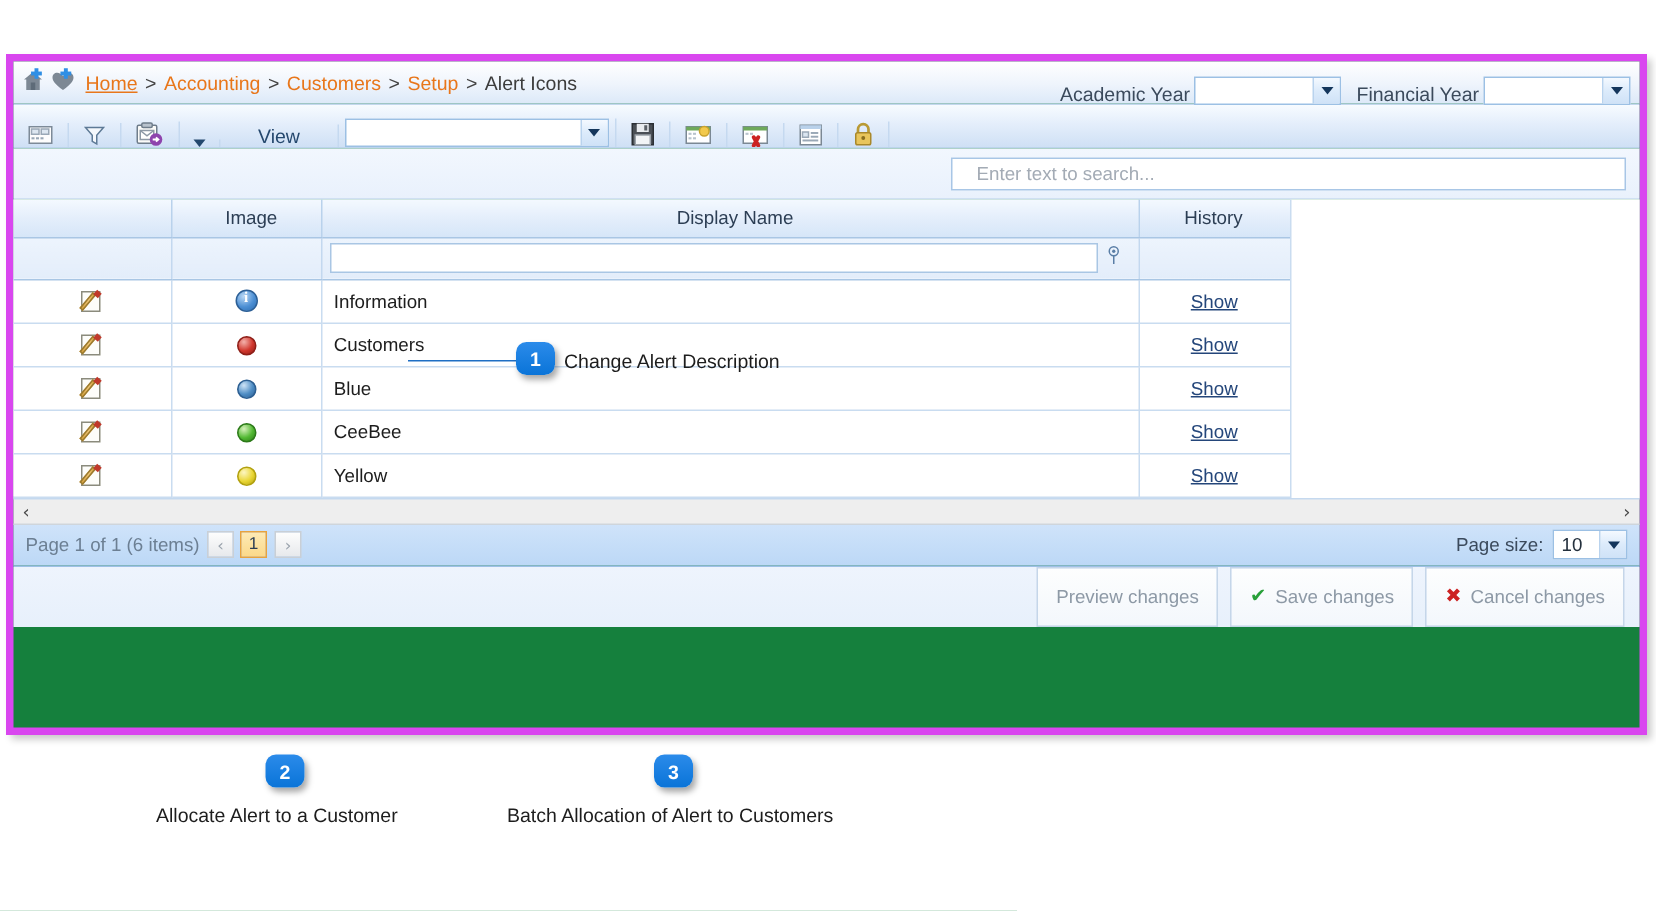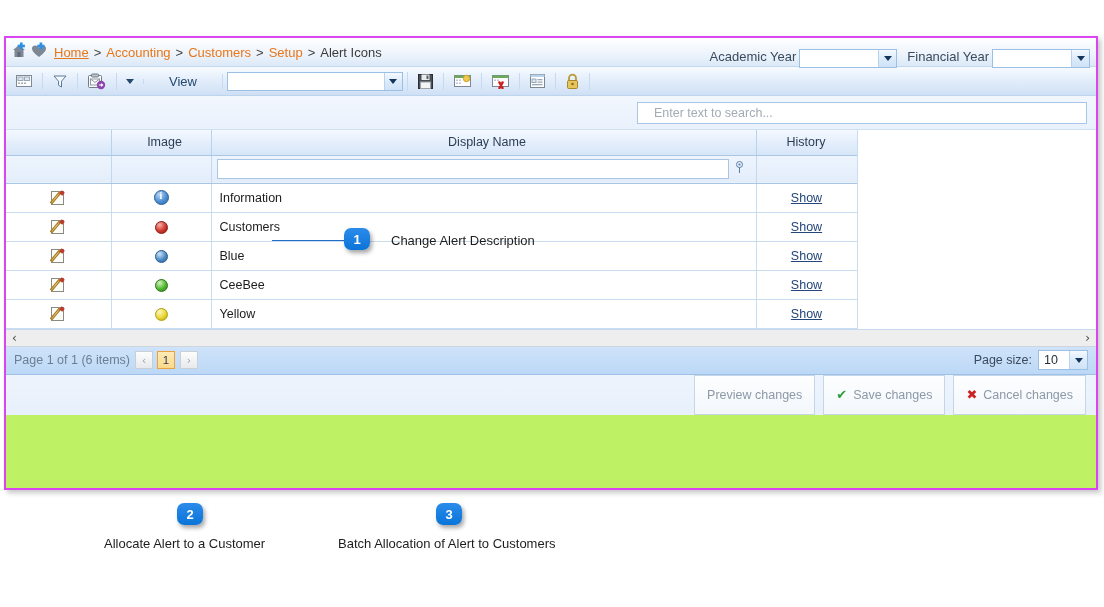--- a/index.html
+++ b/index.html
@@ -15,22 +15,22 @@
     width: 1104px; height: 607px;
     overflow: hidden;
     background: #ffffff;
   }
 
   
   .app-window {
     position: absolute;
     left: 4px; top: 36px;
     width: 1094px; height: 454px;
-    border: 2px solid #d946ef;
-    background: #bef264;
+    border: 5px solid #d946ef;
+    background: #15803d;
     box-shadow: 3px 3px 5px rgba(0,0,0,0.22);
   }
 
   
   .crumb-bar {
     position: relative;
     height: 29px;
     background: linear-gradient(to bottom, #ffffff 0%, #eef4fc 55%, #dce9f8 100%);
     border-bottom: 1px solid #c3d7ee;
     display: flex;
@@ -40,22 +40,22 @@
   .home-icons { display: flex; align-items: center; gap: 2px; margin-right: 6px; }
   .crumbs { display: flex; align-items: center; font-size: 13px; white-space: nowrap; }
   .crumb-link {
     color: #e8761a; text-decoration: underline; cursor: pointer;
   }
   .crumb-link.noul { text-decoration: none; }
   .crumb-sep { color: #444; margin: 0 5px; }
   .crumb-current { color: #3c3c3c; }
 
   .year-group {
-    position: absolute; right: 6px; top: 11px; height: 29px;
-    display: flex; align-items: flex-start; gap: 0;
+    position: absolute; right: 6px; top: 0; height: 29px;
+    display: flex; align-items: flex-end; gap: 0;
   }
   .year-label { color: #3b4a5c; font-size: 13px; padding: 0 2px 0 10px; }
   .year-select {
     width: 98px; height: 19px;
     border: 1px solid #9cc0e4;
     background: #ffffff;
     display: flex; align-items: stretch; justify-content: flex-end;
     margin-left: 1px;
   }
   .sel-arrow {
@@ -69,21 +69,21 @@
     border-left: 4px solid transparent;
     border-right: 4px solid transparent;
     border-top: 5px solid #14365c;
   }
 
   
   .toolbar {
     height: 29px;
     background: linear-gradient(to bottom,#f7fbff 0%,#e4eefb 45%,#cfe0f5 100%);
     border-bottom: 1px solid #bcd4ec;
-    display: flex; align-items: center;
+    display: flex; align-items: flex-end;
   }
   .tb-cell {
     display: flex; align-items: center; justify-content: center;
     border-right: 1px solid #c5d9f0;
     padding: 0 9px;
     cursor: pointer;
   }
   .tb-cell.plain { cursor: default; }
   .tb-label { color: #25486e; font-size: 13px; padding: 0 16px; }
   .tb-dd-caret {
@@ -619,21 +619,21 @@
       </span>
       <span class="fbtn">
         <span class="cross">✖</span>
         <span>Cancel changes</span>
       </span>
     </div>
   </div>
 
   <div class="callout-line" style="left:272px; top:240px; width:72px;"></div>
   <div class="callout-badge" style="left:344px; top:228px;">1</div>
-  <div class="callout-text" style="left:391px; top:233px;">Change Alert Description</div>
+  <div class="callout-text" style="left:376px; top:233px;">Change Alert Description</div>
 
   <div class="callout-badge" style="left:177px; top:503px;">2</div>
   <div class="callout-text" style="left:104px; top:536px;">Allocate Alert to a Customer</div>
 
   <div class="callout-badge" style="left:436px; top:503px;">3</div>
   <div class="callout-text" style="left:338px; top:536px;">Batch Allocation of Alert to Customers</div>
 
 </div>
 
 </body></html>

